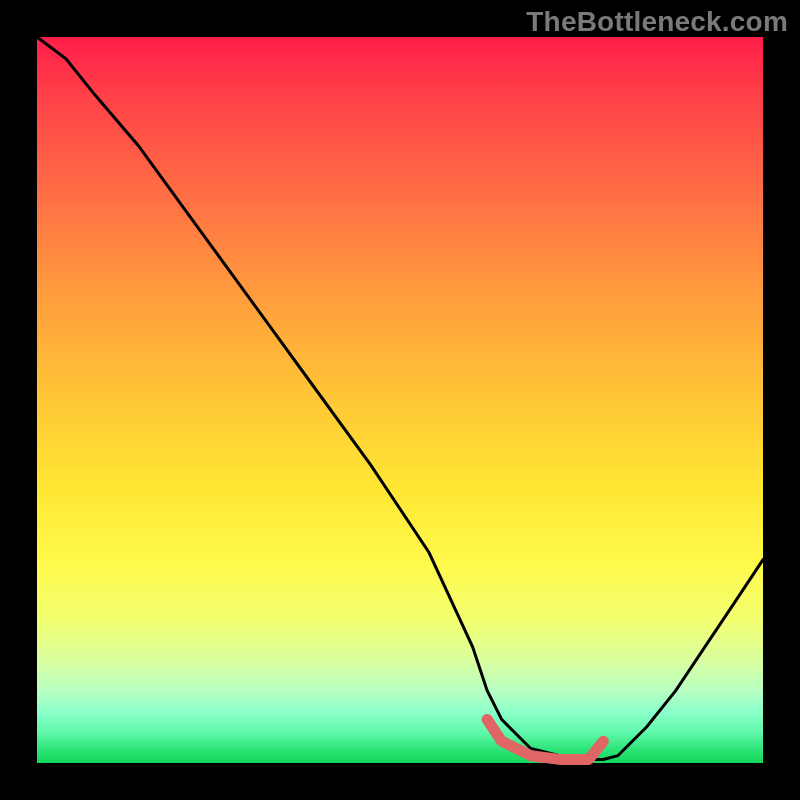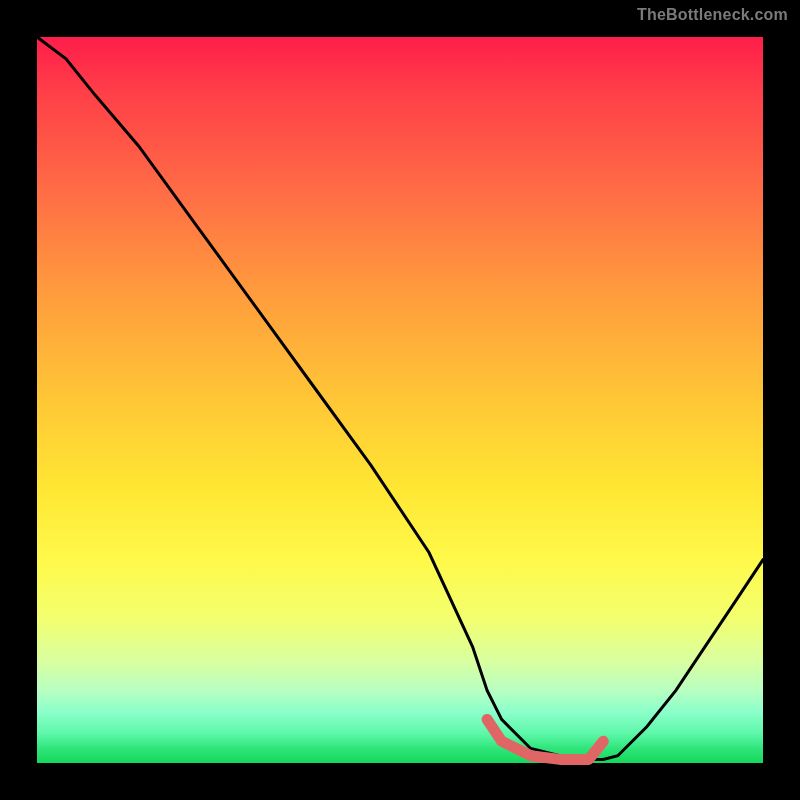--- a/index.html
+++ b/index.html
@@ -39,21 +39,21 @@
       #8bffca 93%,
       #5cf7a8 96%,
       #2fe57a 98%,
       #14d85a 100%);
   }
   .watermark {
     position: absolute;
     top: 6px;
     right: 12px;
     font-family: Arial, Helvetica, sans-serif;
-    font-size: 16px;
+    font-size: 28px;
     font-weight: 600;
     color: #7a7a7a;
     letter-spacing: 0.2px;
     user-select: none;
   }
   svg.curve {
     position: absolute;
     left: 0;
     top: 0;
     width: 100%;

